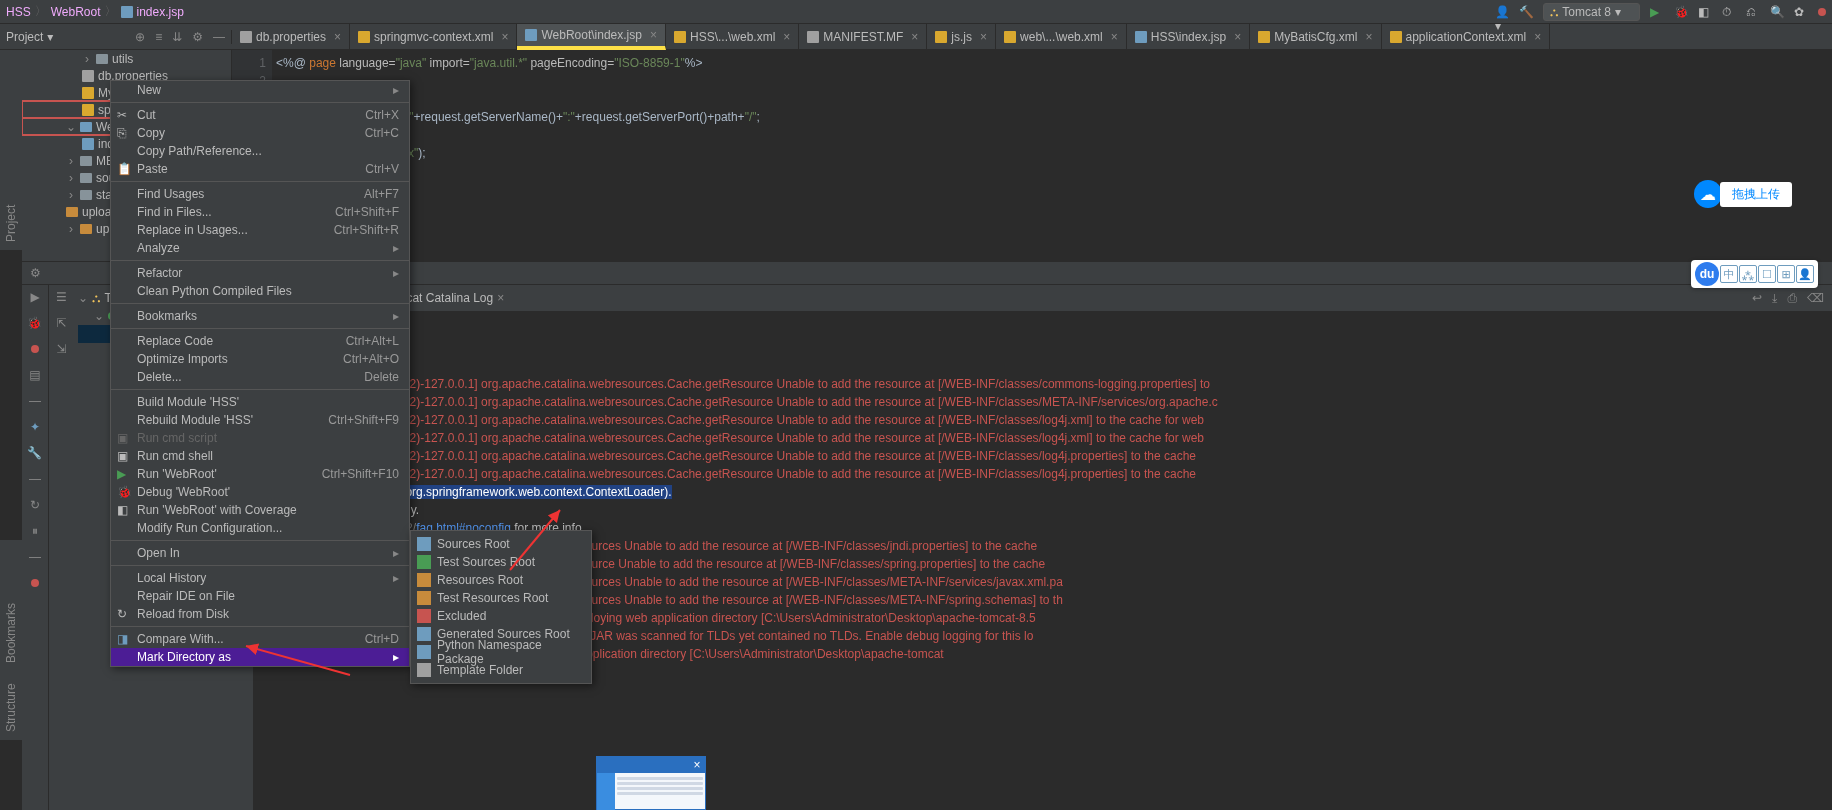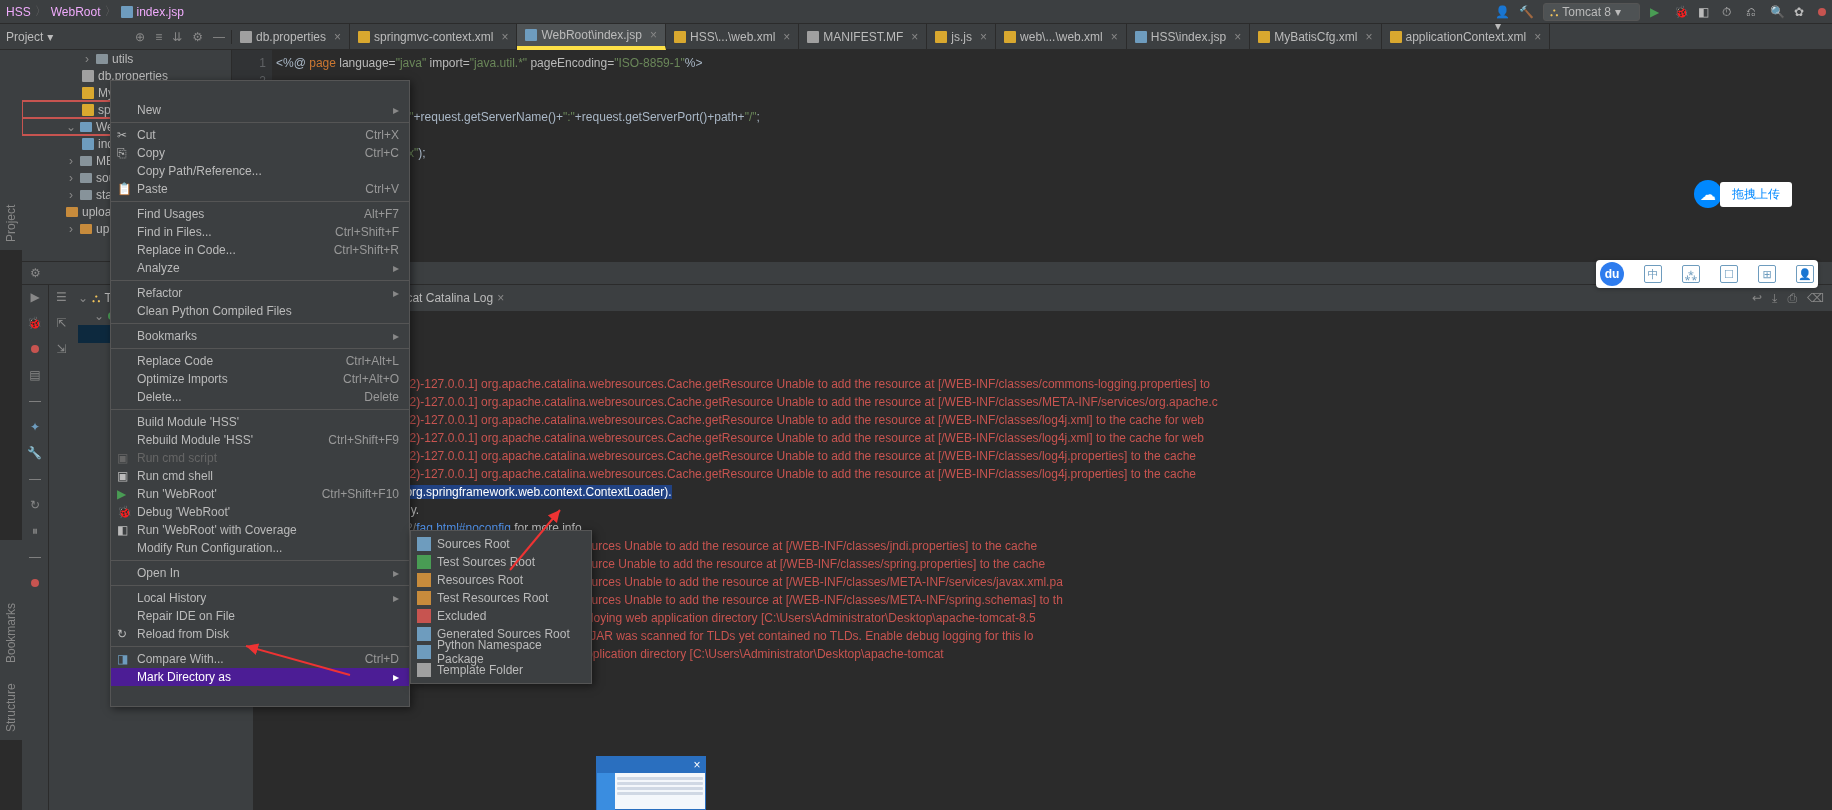--- a/index.html
+++ b/index.html
@@ -74,41 +74,41 @@
 .console-tabs { height:26px; display:flex; align-items:center; gap:14px; padding:0 8px; background:#3c3f41; }
 .console-tabs .ct { display:flex; align-items:center; gap:4px; color:#bbb; }
 .console-tabs .ct .x { color:#888; }
 .console-tabs .tools { margin-left:auto; display:flex; gap:10px; color:#888; }
 .console-out { padding:4px 8px; white-space:pre; color:#bbb; }
 .console-out .warn { color:#c75450; }
 .console-out .sel { background:#214283; color:#fff; }
 .console-out .link { color:#5394ec; text-decoration:underline; }
 
 
-.ctxmenu { position:absolute; left:110px; top:80px; width:300px; background:#3c3f41; border:1px solid #555; box-shadow:2px 2px 8px rgba(0,0,0,.5); z-index:100; padding:20px 0; }
+.ctxmenu { position:absolute; left:110px; top:80px; width:300px; background:#3c3f41; border:1px solid #555; box-shadow:2px 2px 8px rgba(0,0,0,.5); z-index:100; padding:0 0; }
 .ctxmenu .mi { display:flex; align-items:center; height:18px; padding:0 10px 0 26px; position:relative; color:#bbb; cursor:pointer; }
 .ctxmenu .mi.hl { background:#4c1d95; color:#fff; }
 .ctxmenu .mi .sc { margin-left:auto; color:#999; }
 .ctxmenu .mi .arr { margin-left:auto; color:#888; }
 .ctxmenu .mi.hl .arr { color:#fff; }
 .ctxmenu .mi .ico { position:absolute; left:6px; width:14px; height:14px; }
 .ctxmenu .mi.disabled { color:#666; }
 .ctxmenu .sep { height:1px; background:#555; margin:3px 0; }
 
 
 .submenu { position:absolute; left:410px; top:530px; width:182px; background:#3c3f41; border:1px solid #555; box-shadow:2px 2px 8px rgba(0,0,0,.5); z-index:101; padding:4px 0; }
 .submenu .mi { display:flex; align-items:center; height:18px; padding:0 10px 0 26px; position:relative; color:#bbb; cursor:pointer; }
 .submenu .mi .ico { position:absolute; left:6px; width:14px; height:14px; }
 
 
 .redarrow { position:absolute; z-index:200; }
 .redarrow svg { overflow:visible; }
 
 
-.right-pill { position:absolute; right:14px; top:260px; background:#fff; border-radius:4px; padding:2px 4px; display:flex; gap:20px; align-items:center; box-shadow:0 1px 4px rgba(0,0,0,.3); }
+.right-pill { position:absolute; right:14px; top:260px; background:#fff; border-radius:4px; padding:2px 4px; display:flex; gap:1px; align-items:center; box-shadow:0 1px 4px rgba(0,0,0,.3); }
 .right-pill .du { width:24px; height:24px; background:#2e7cee; border-radius:50%; color:#fff; display:flex; align-items:center; justify-content:center; font-weight:bold; }
 .right-pill .sq { width:18px; height:18px; border:1px solid #6e9cbe; border-radius:2px; display:flex; align-items:center; justify-content:center; color:#6e9cbe; font-size:11px; }
 
 
 .taskthumb { position:absolute; left:596px; bottom:0; width:110px; height:54px; background:#f4f7fb; border:1px solid #2a6fbf; z-index:50; }
 .taskthumb .tt-top { height:16px; background:#2a6fbf; display:flex; justify-content:flex-end; align-items:center; }
 .taskthumb .tt-top .tx { color:#fff; width:16px; text-align:center; cursor:pointer; }
 .taskthumb .tt-body { display:flex; }
 .taskthumb .tt-side { width:18px; background:#3a8de0; height:38px; }
 .taskthumb .tt-main { flex:1; padding:2px; }
@@ -388,21 +388,21 @@
   <div class="sep"></div>
   <div class="mi">
       <span>Find Usages</span>
       <span class="sc">Alt+F7</span>
     </div>
   <div class="mi">
       <span>Find in Files...</span>
       <span class="sc">Ctrl+Shift+F</span>
     </div>
   <div class="mi">
-      <span>Replace in Code...</span>
+      <span>Replace in Usages...</span>
       <span class="sc">Ctrl+Shift+R</span>
     </div>
   <div class="mi">
       <span>Analyze</span>
       <span class="arr">▸</span>
     </div>
   <div class="sep"></div>
   <div class="mi">
       <span>Refactor</span>
       <span class="arr">▸</span>

